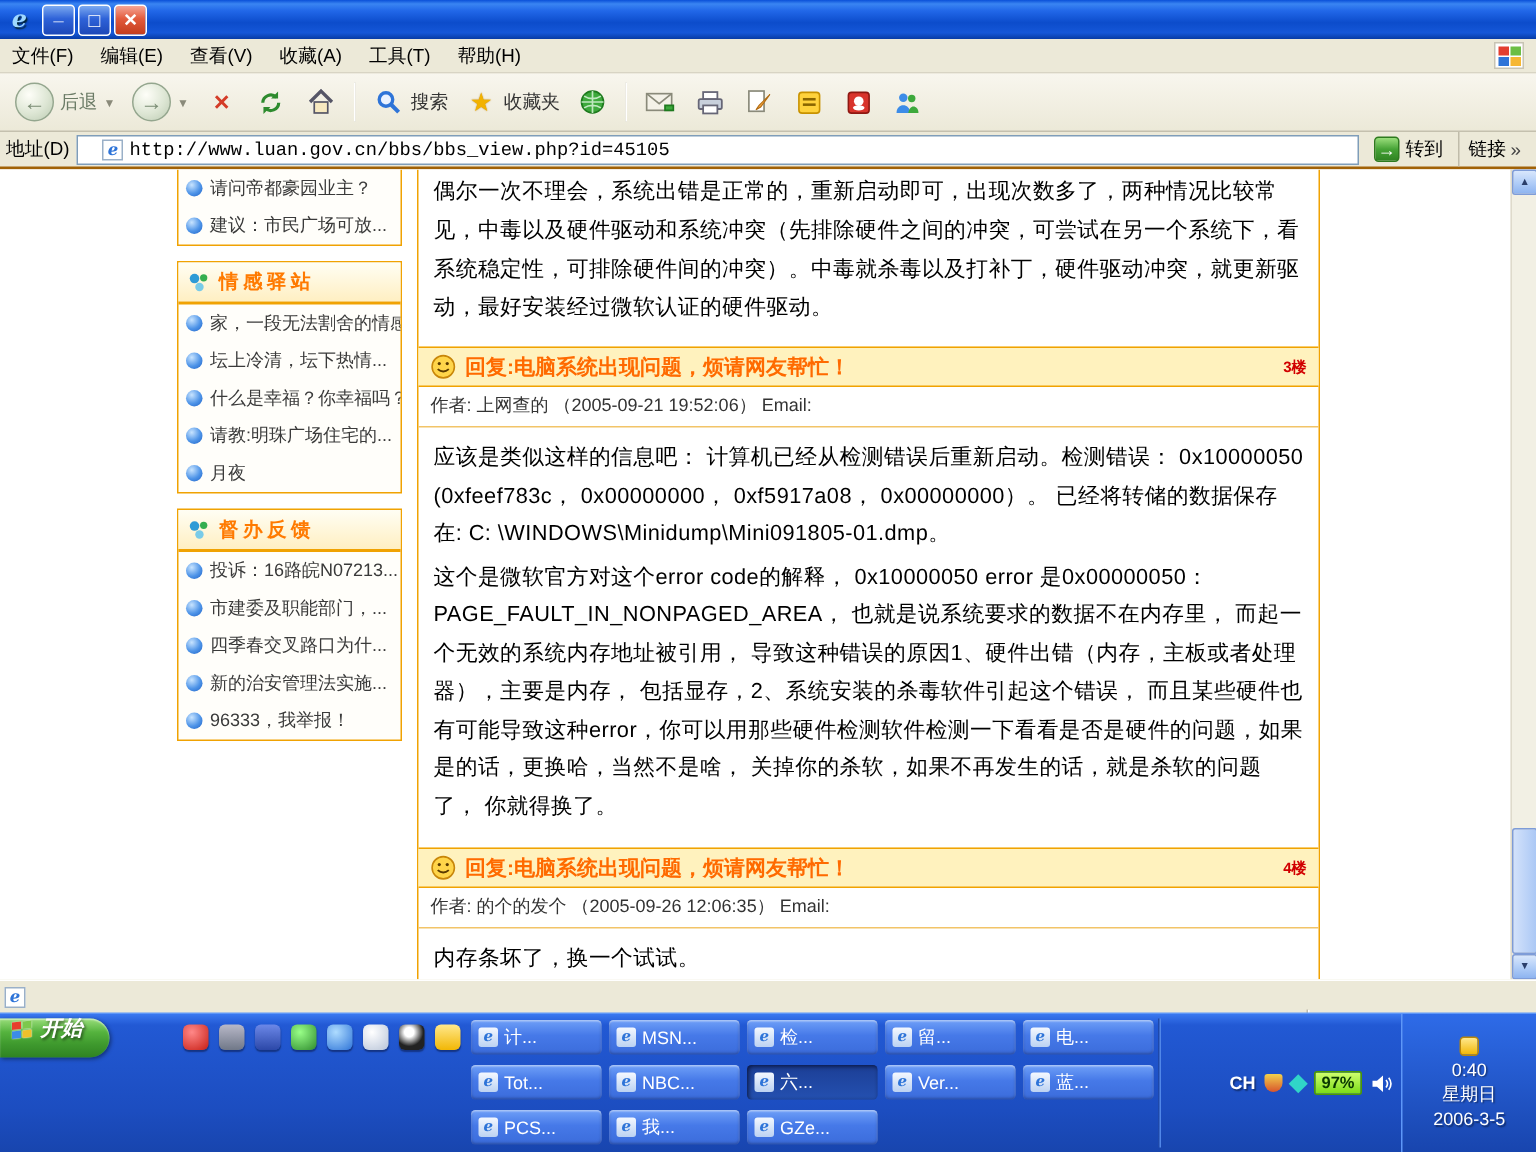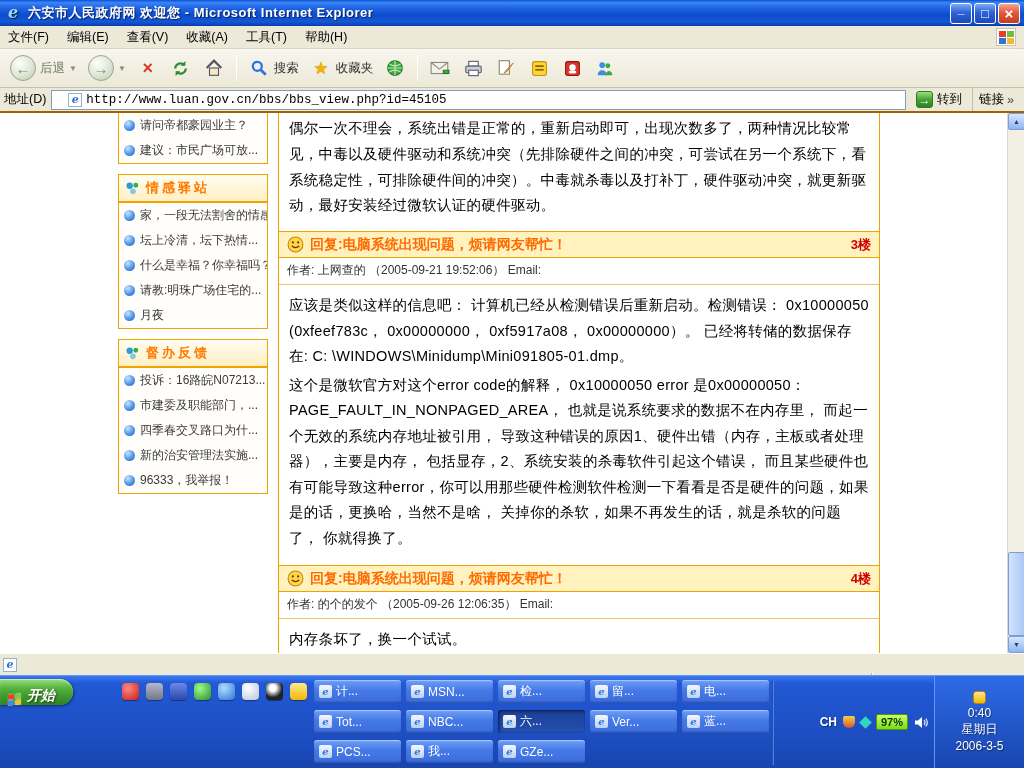--- a/index.html
+++ b/index.html
@@ -84,21 +84,21 @@
     color:#3A3A3A; white-space:nowrap; overflow:hidden; }
   .bullet { flex:none; width:11px; height:11px; border-radius:50%;
     background:radial-gradient(circle at 35% 30%,#C8E4FF,#4E94E8 55%,#1C5FC4); }
 
   .main { position:absolute; left:278px; top:0; width:602px; height:100%;
     border-left:1px solid #F0A202; border-right:1px solid #F0A202; background:#fff; }
   .intro { padding:3px 10px 12px; font-size:14.5px; line-height:1.78; letter-spacing:.3px; color:#000; }
   .reply-head { display:flex; align-items:center; gap:6px; height:27px; padding:0 8px;
     background:#FFF2BE; border-top:1px solid #F0A202; border-bottom:1px solid #F0A202; }
   .reply-title { color:#FF6A00; font-weight:bold; font-size:14px; white-space:nowrap; }
-  .floor { margin-left:auto; color:#D10000; font-weight:bold; font-size:13px; }
+  .floor { margin-left:auto; color:#D10000; font-weight:bold; font-size:10px; }
   .author-row { padding:4px 8px 5px; font-size:12px; color:#333; border-bottom:1px solid #F2C468; }
   .reply-body { padding:8px 10px 14px; font-size:14.5px; line-height:1.76; letter-spacing:.3px; color:#000; }
   .reply-body p + p { margin-top:3px; }
 
   
   .scrollbar { position:absolute; top:0; right:0; bottom:0; width:17px; background:#F2F0E4; border-left:1px solid #DEDACB; }
   .sb-btn { position:absolute; left:0; width:17px; height:17px; border:1px solid #7E9CD8; border-radius:2px;
     background:linear-gradient(#D9E7FC,#AFCCF7 55%,#8EB4F0); color:#2B3F6B; font-size:7px;
     display:flex; align-items:center; justify-content:center; }
   .sb-up { top:0; } .sb-up::before{content:"▲";}
@@ -119,23 +119,23 @@
   .grip { width:14px; height:14px; margin-left:6px;
     background:
       radial-gradient(circle 1.5px at 11px 11px,#9A9684 99%,transparent),
       radial-gradient(circle 1.5px at 11px 5px,#9A9684 99%,transparent),
       radial-gradient(circle 1.5px at 5px 11px,#9A9684 99%,transparent); }
 
   
   .taskbar { position:absolute; bottom:0; left:0; right:0; height:93px;
     background:linear-gradient(#3A78F0 0%,#2259D4 8%,#1C4DC0 70%,#1845AE 100%);
     border-top:1px solid #5E97F8; }
-  .start-btn { position:absolute; left:0; top:3px; height:26px; padding:0 18px 0 8px;
+  .start-btn { position:absolute; left:0; top:3px; height:26px; padding:0 18px 12px 8px;
     border-radius:0 13px 13px 0; color:#fff; font-weight:bold; font-style:italic; font-size:14px;
-    text-shadow:1px 1px 2px rgba(0,0,0,.55); display:flex; align-items:flex-end; gap:6px;
+    text-shadow:1px 1px 2px rgba(0,0,0,.55); display:flex; align-items:center; gap:6px;
     background:linear-gradient(#9ADE7C,#55B33E 35%,#3F9A2E 65%,#2F8322);
     box-shadow:1px 1px 3px rgba(0,0,0,.45), inset 0 1px 1px rgba(255,255,255,.5); }
   .start-flag { display:grid; grid-template-columns:6px 6px; grid-template-rows:5px 5px; gap:1px; transform:skewY(-6deg); }
   .start-flag i:nth-child(1){background:#E8402C;} .start-flag i:nth-child(2){background:#7CC84C;}
   .start-flag i:nth-child(3){background:#3C8CE8;} .start-flag i:nth-child(4){background:#F0C02C;}
   .start-flag i { box-shadow:0 0 1px #fff; }
 
   .quicklaunch { position:absolute; left:122px; top:7px; display:flex; gap:7px; align-items:center; }
   .ql { width:17px; height:17px; border-radius:4px; box-shadow:0 1px 1px rgba(0,0,20,.4); }
 
@@ -166,21 +166,20 @@
     background:linear-gradient(#FFE88C,#F2B705); margin-bottom:1px; }
   svg { display:block; }
 </style>
 </head>
 <body>
 
 <div class="screen">
 
   <div class="titlebar">
     <span class="ie-logo"></span>
-    <span class="title-text">六安市人民政府网 欢迎您 - Microsoft Internet Explorer</span>
     <span class="win-buttons">
       <span class="wbtn min"></span>
       <span class="wbtn max"></span>
       <span class="wbtn close"></span>
     </span>
   </div>
 
   <div class="menubar">
     <span class="menu-item">文件(F)</span>
     <span class="menu-item">编辑(E)</span>

